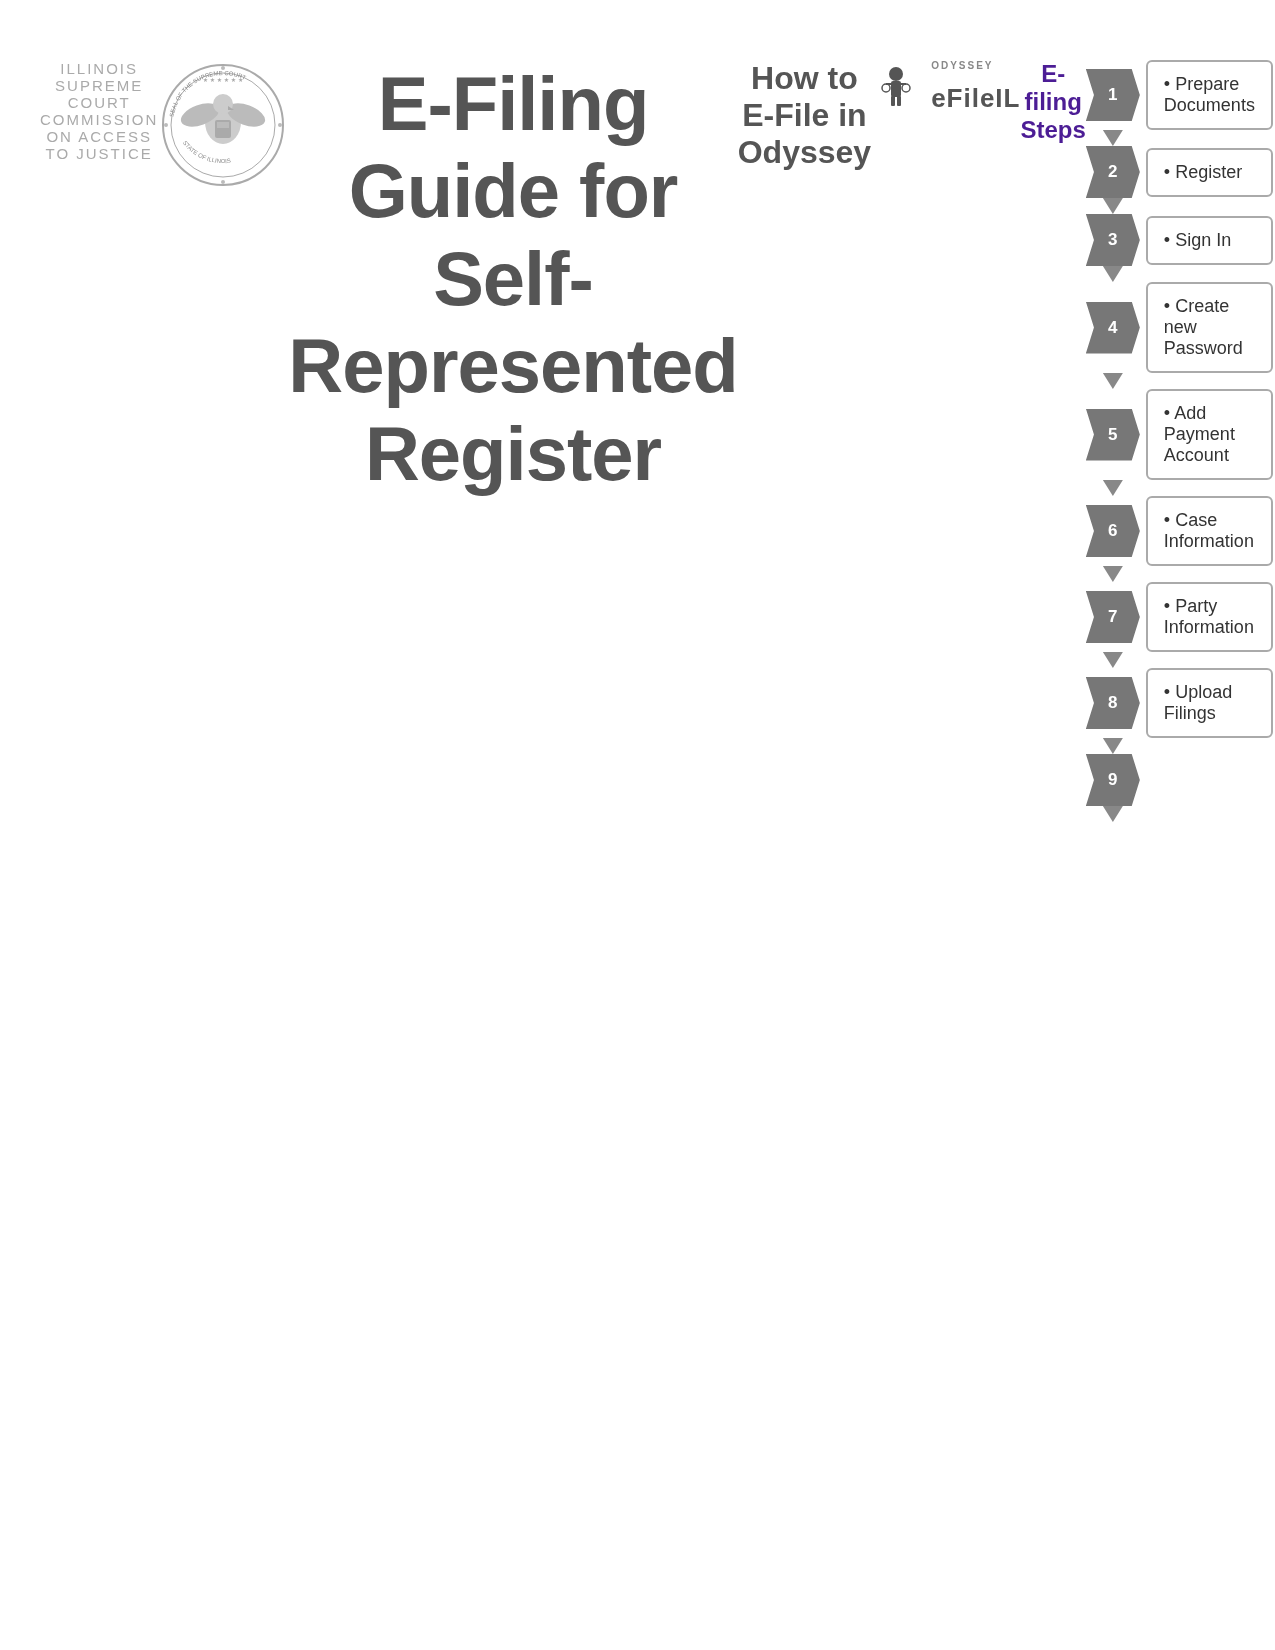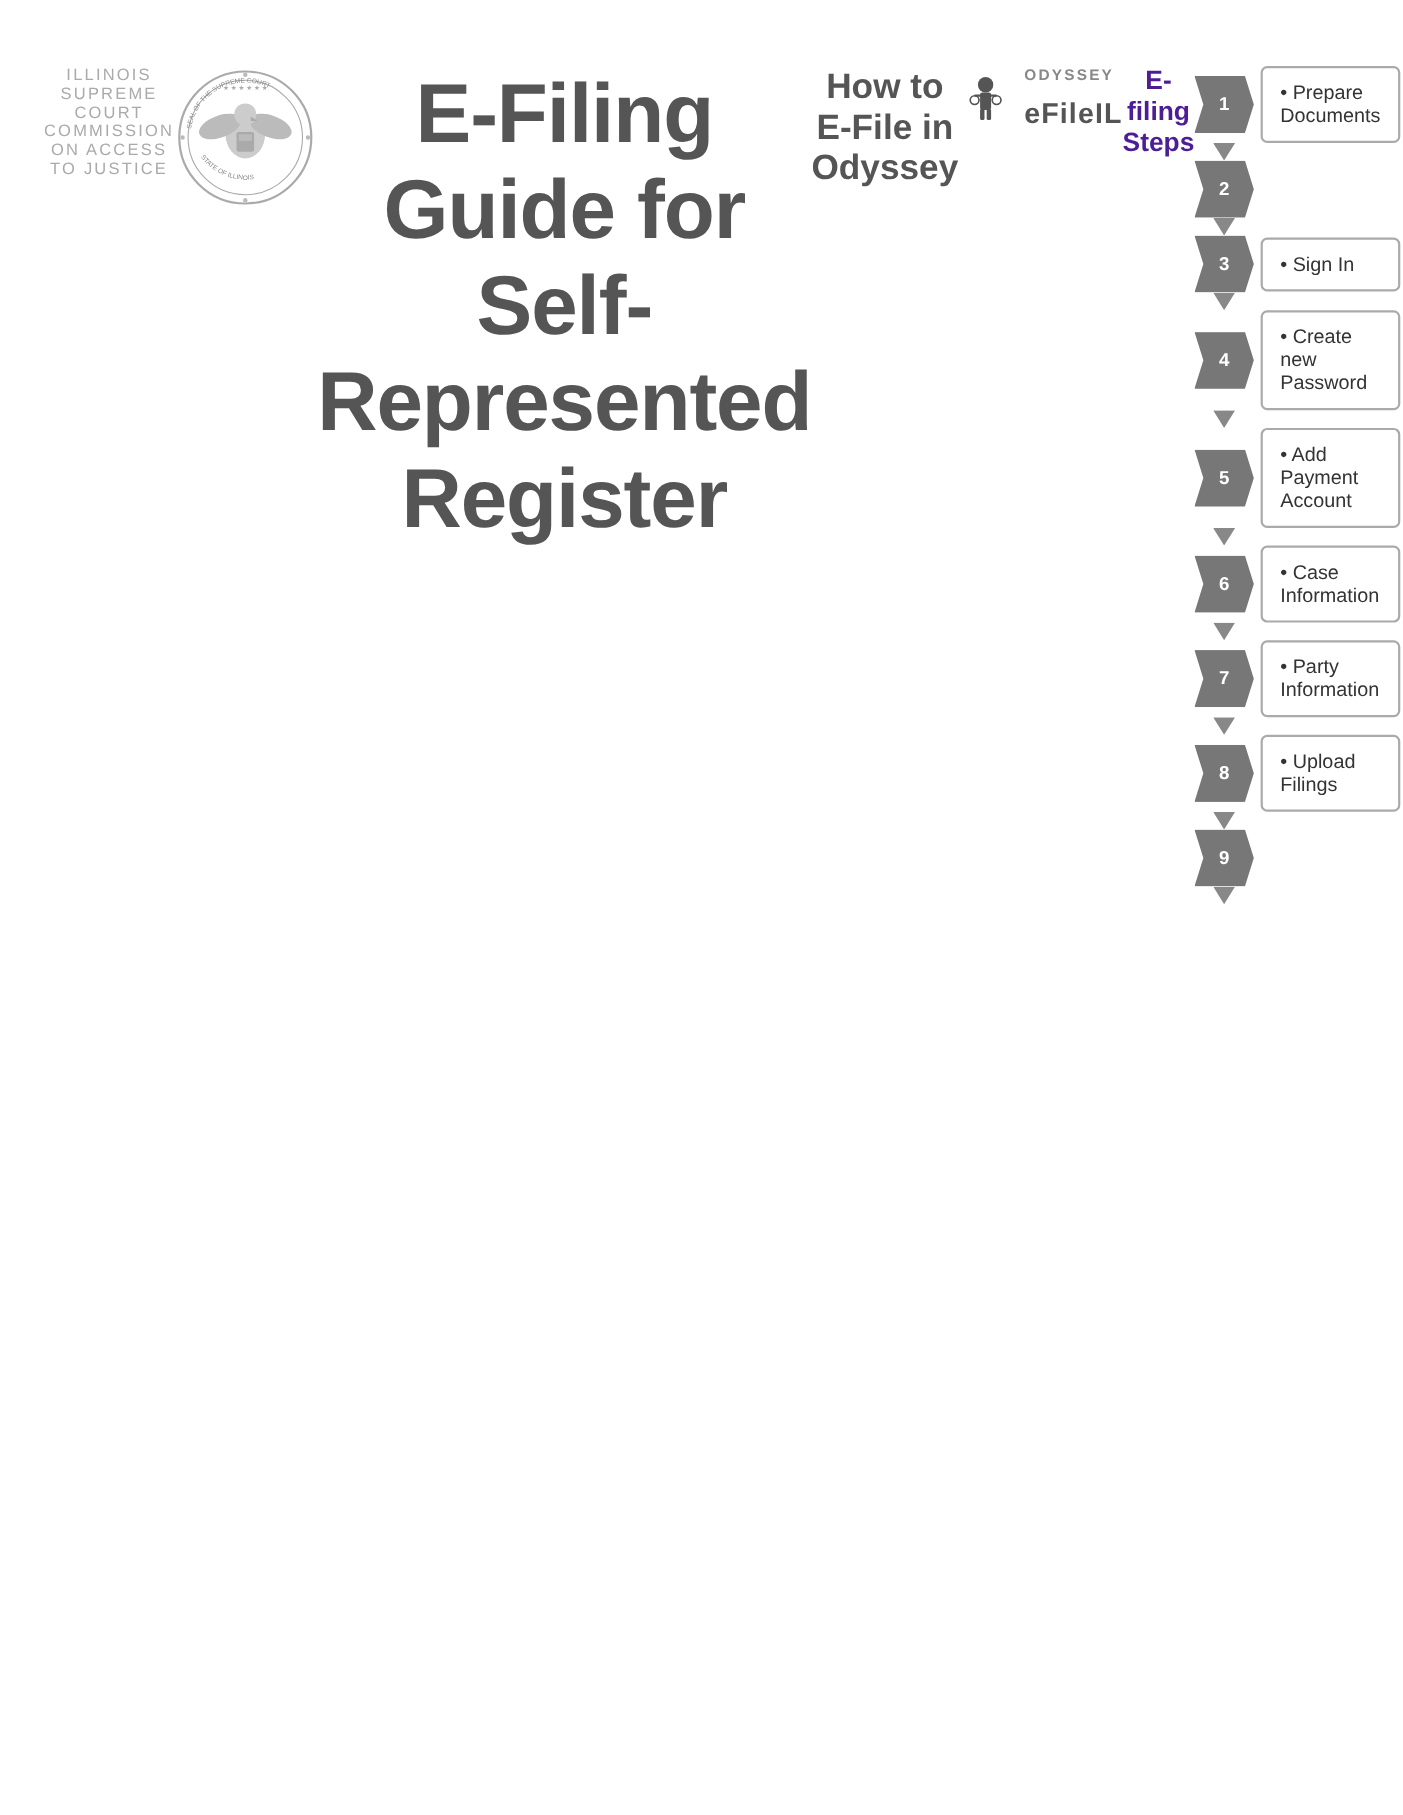--- a/index.html
+++ b/index.html
@@ -92,21 +92,21 @@
       height: 50px;
     }
 
     .logo-text-area {
       display: flex;
       flex-direction: column;
       align-items: flex-start;
     }
 
     .logo-odyssey {
-      font-size: 14px;
+      font-size: 10px;
       letter-spacing: 2px;
       color: #888888;
       font-weight: 600;
     }
 
     .logo-efile {
       font-size: 26px;
       font-weight: 700;
       color: #555555;
       letter-spacing: 1px;
@@ -285,20 +285,23 @@
       </div>
       <div class="step-connector-row">
         <div class="connector"></div>
       </div>
       <div class="step-row">
         <div class="step-arrow-badge">
           <div class="arrow-shape">
             <span class="step-number">2</span>
           </div>
         </div>
+        <div class="step-box">
+          <span class="step-label">• Register</span>
+        </div>
       </div>
       <div class="step-connector-row">
         <div class="connector"></div>
       </div>
       <div class="step-row">
         <div class="step-arrow-badge">
           <div class="arrow-shape">
             <span class="step-number">3</span>
           </div>
         </div>

